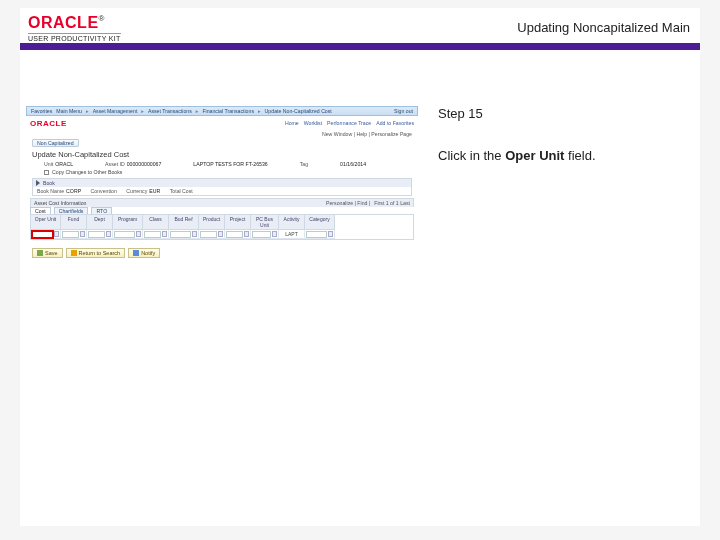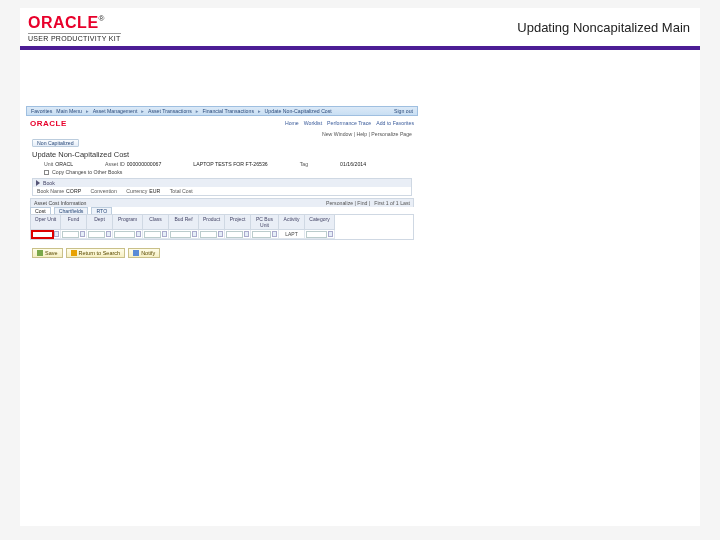--- a/index.html
+++ b/index.html
@@ -14,21 +14,21 @@
   }
   .page {
     position: absolute;
     left: 20px; top: 8px;
     width: 680px; height: 518px;
     background: #fff;
   }
   .header {
     position: relative;
     height: 42px;
-    border-bottom: 4px solid #4c1d95;
+    border-bottom: 7px solid #4c1d95;
   }
   .oracle-logo {
     position: absolute; left: 8px; top: 6px;
   }
   .oracle-logo .brand { color: #e8002b; font-weight: bold; font-size: 16px; letter-spacing: 0.5px; }
   .oracle-logo .reg { font-size: 8px; vertical-align: top; color:#333;}
   .oracle-logo .sub { display:block; font-size: 7px; letter-spacing: 0.3px; color:#222; margin-top:1px; border-top:1px solid #999; padding-top:1px;}
   .doc-title {
     position: absolute; right: 10px; top: 12px;
     font-size: 13px; color: #222;
@@ -320,14 +320,20 @@
               <span>Return to Search</span>
             </span>
           <span class="fbtn">
               <span class="ic blue"></span>
               <span>Notify</span>
             </span>
         </div>
       </div>
     </div>
 
+    <div class="right-col">
+      <div class="step">Step 15</div>
+      <div class="instr">
+        <span>Click in the </span><span class="bold">Oper Unit</span><span> field.</span>
+      </div>
+    </div>
   </div>
 </div>
 
 </body></html>

